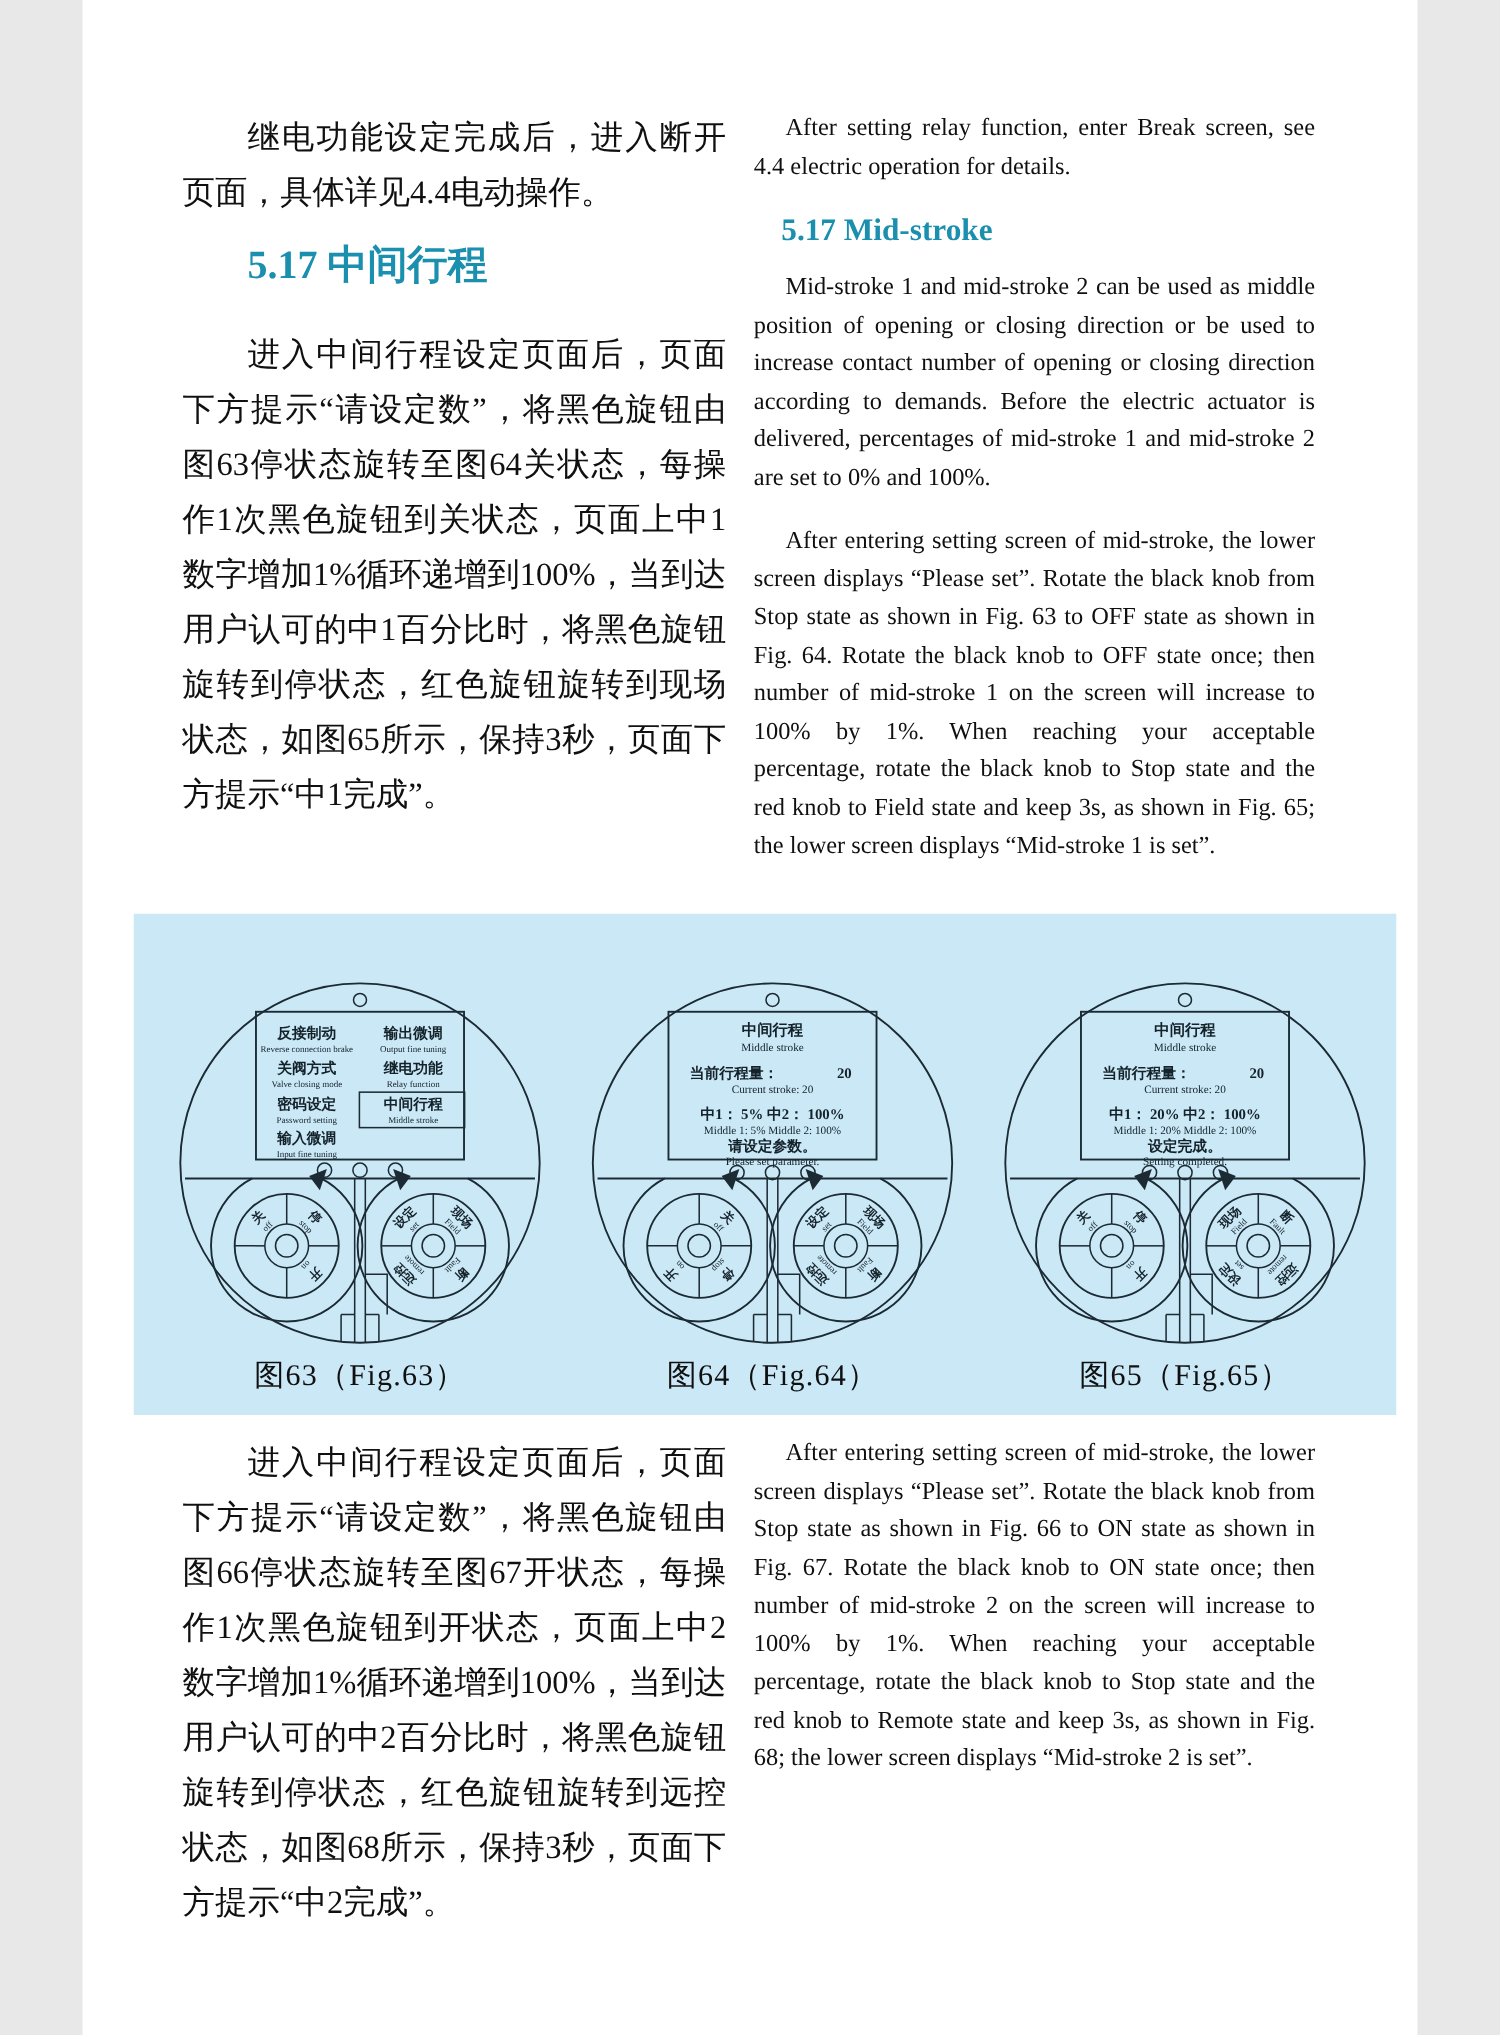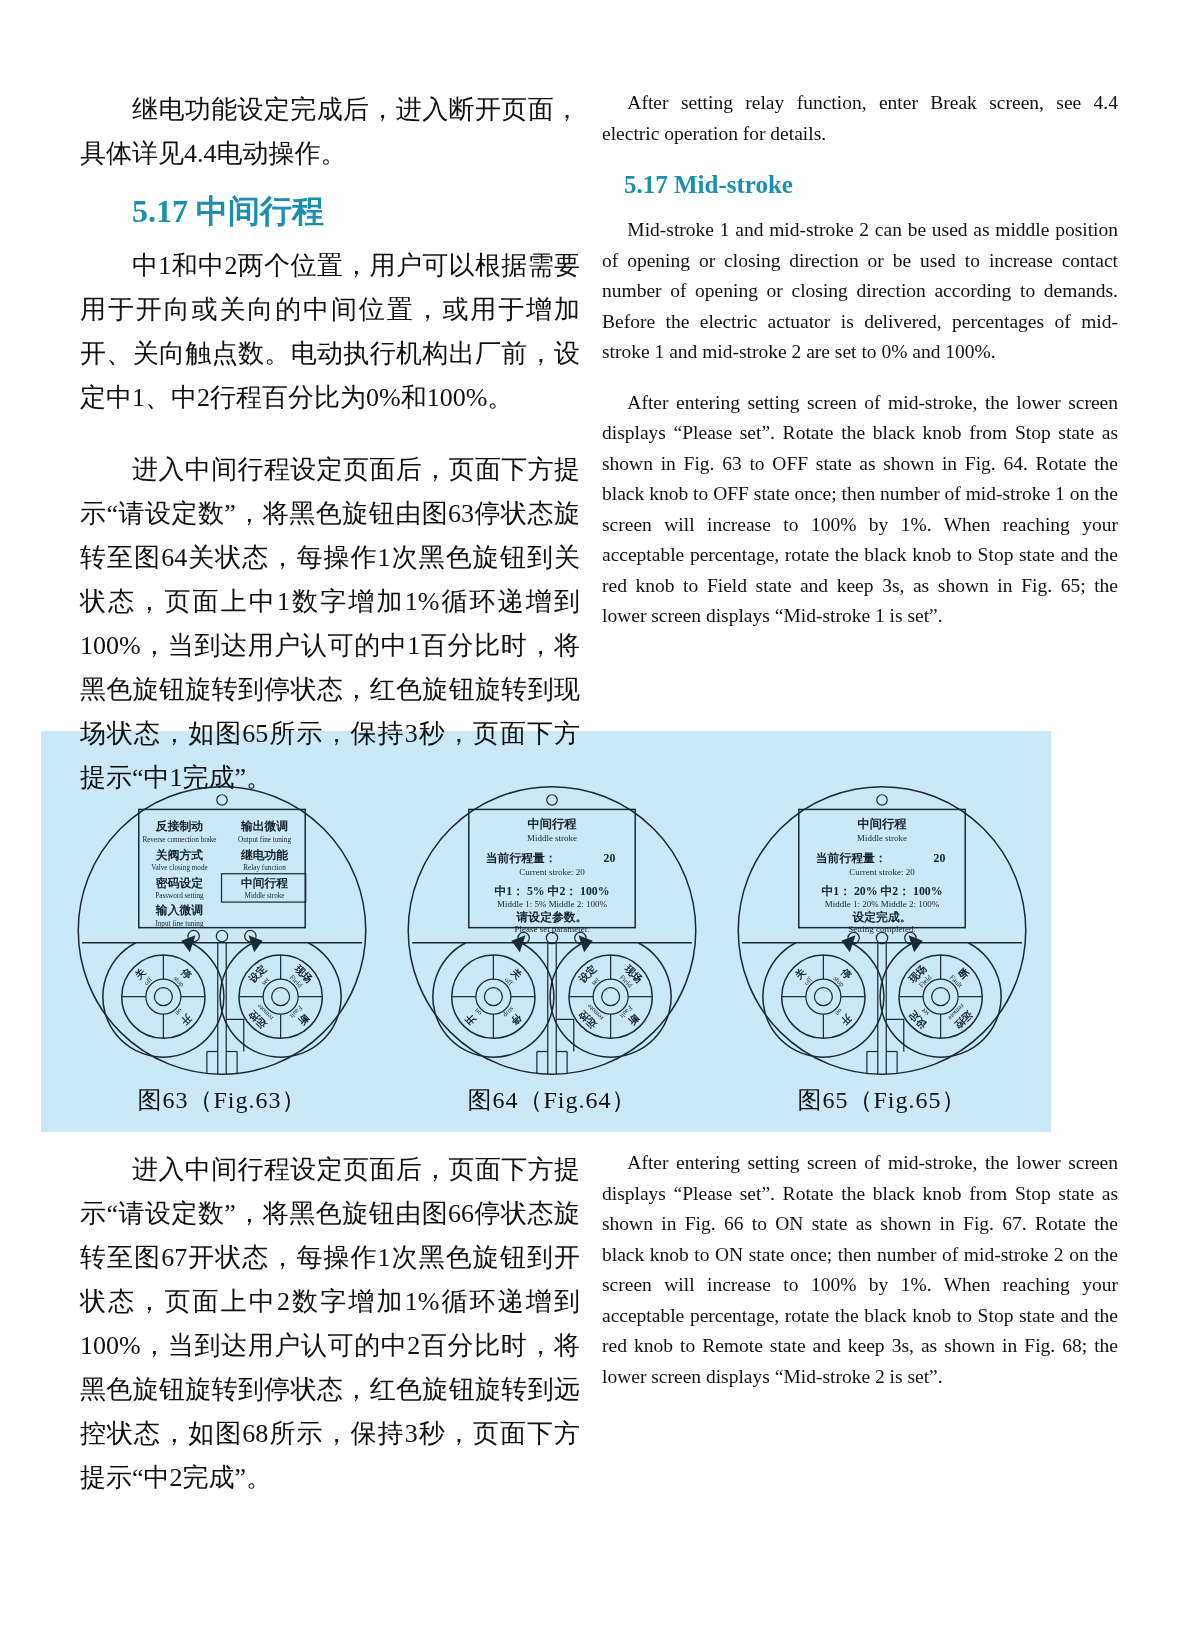--- a/index.html
+++ b/index.html
@@ -1,18 +1,18 @@
 <!DOCTYPE html>
 <html><head>
 <meta charset="utf-8">
 <style>
   html,body{margin:0;padding:0;background:#e8e8e8;}
   .page{
     position:relative;
-    width:1200px;height:1628px;
+    width:1068px;height:1628px;
     margin:0 auto;
     background:#ffffff;
     font-family:"Liberation Serif","DejaVu Serif",serif;
     color:#101010;
     overflow:hidden;
   }
   .columns{display:flex;margin-left:80px;margin-right:82px;gap:22px;}
   .columns-top{margin-top:88px;height:643px;}
   .columns-bottom{margin-top:16px;}
   .col-l{width:500px;}
@@ -49,21 +49,20 @@
 </style>
 </head>
 <body>
 
 <div class="page">
 
   <div class="columns columns-top">
     <div class="col-l">
       <p class="cn-para">继电功能设定完成后，进入断开页面，具体详见4.4电动操作。</p>
       <h3 class="cn-h accent">5.17 中间行程</h3>
-      <p class="cn-para">中1和中2两个位置，用户可以根据需要用于开向或关向的中间位置，或用于增加开、关向触点数。电动执行机构出厂前，设定中1、中2行程百分比为0%和100%。</p>
       <p class="cn-para cn-p3">进入中间行程设定页面后，页面下方提示“请设定数”，将黑色旋钮由图63停状态旋转至图64关状态，每操作1次黑色旋钮到关状态，页面上中1数字增加1%循环递增到100%，当到达用户认可的中1百分比时，将黑色旋钮旋转到停状态，红色旋钮旋转到现场状态，如图65所示，保持3秒，页面下方提示“中1完成”。</p>
     </div>
     <div class="col-r">
       <p class="en-para">After setting relay function, enter Break screen, see 4.4 electric operation for details.</p>
       <h3 class="en-h accent">5.17 Mid-stroke</h3>
       <p class="en-para">Mid-stroke 1 and mid-stroke 2 can be used as middle position of opening or closing direction or be used to increase contact number of opening or closing direction according to demands. Before the electric actuator is delivered, percentages of mid-stroke 1 and mid-stroke 2 are set to 0% and 100%.</p>
       <p class="en-para en-p3">After entering setting screen of mid-stroke, the lower screen displays “Please set”. Rotate the black knob from Stop state as shown in Fig. 63 to OFF state as shown in Fig. 64. Rotate the black knob to OFF state once; then number of mid-stroke 1 on the screen will increase to 100% by 1%. When reaching your acceptable percentage, rotate the black knob to Stop state and the red knob to Field state and keep 3s, as shown in Fig. 65; the lower screen displays “Mid-stroke 1 is set”.</p>
     </div>
   </div>
 

